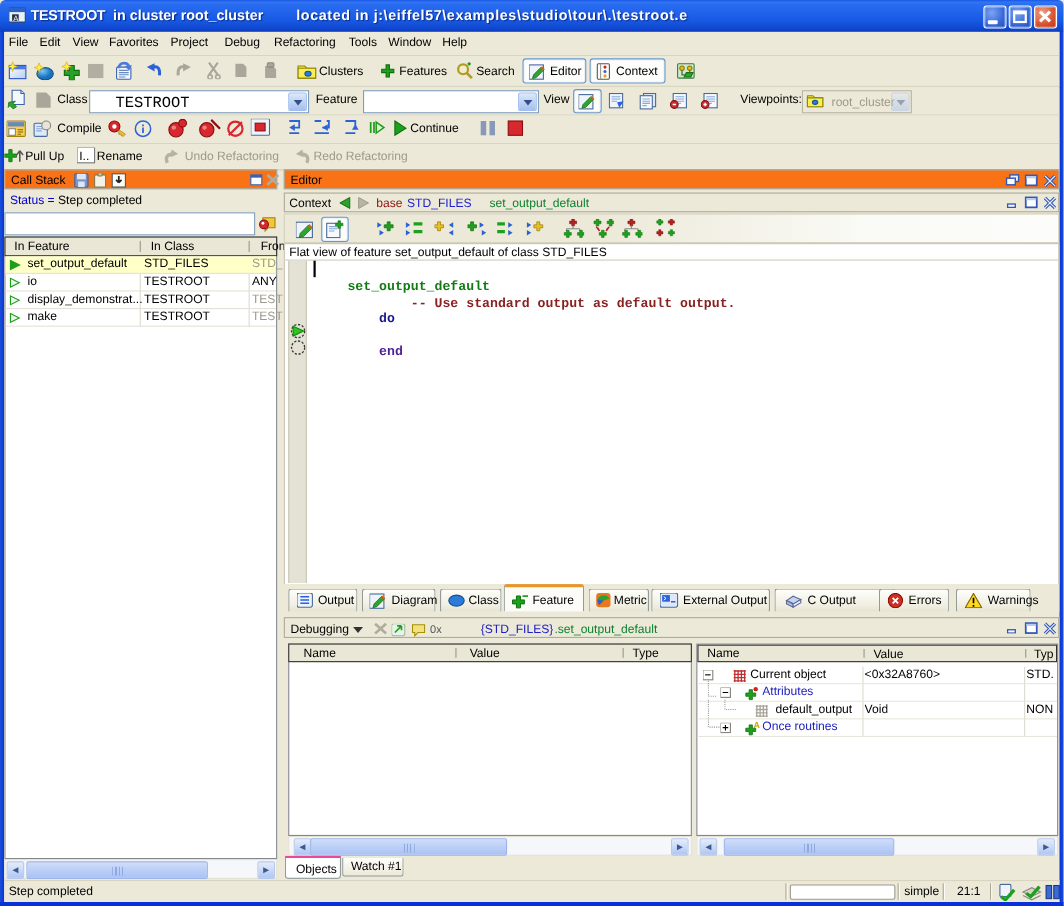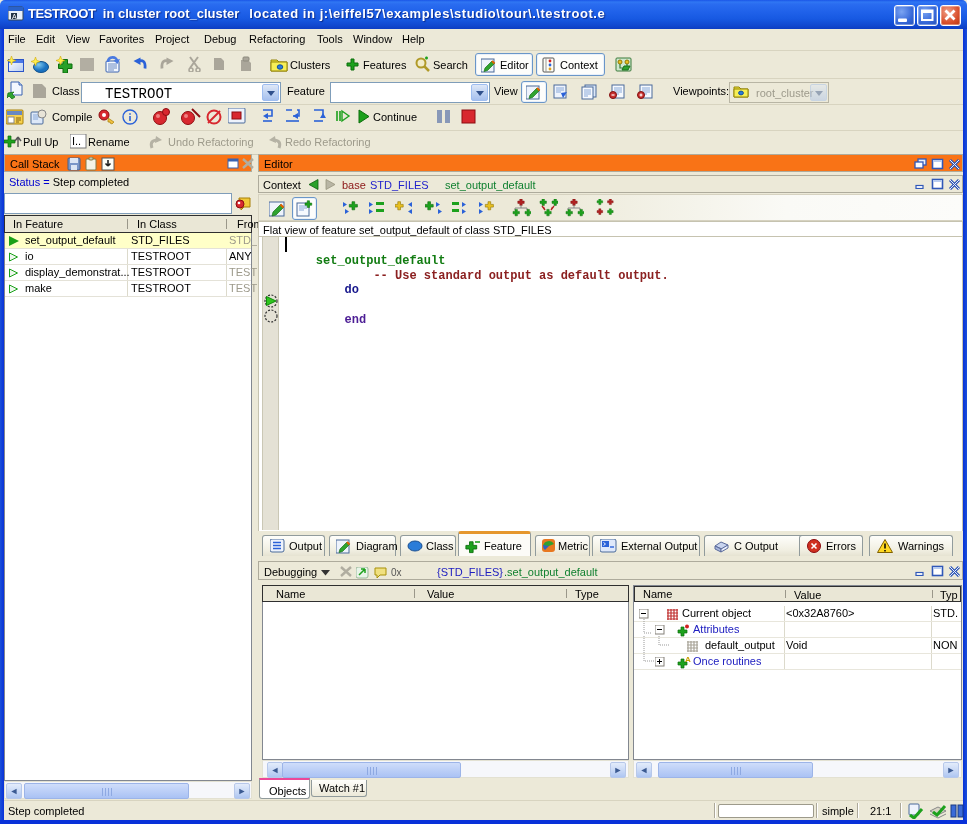--- a/index.html
+++ b/index.html
@@ -79,21 +79,21 @@
 <div id="win">
   <div id="titlebar" class="abs"></div>
   <div id="titleicon" class="abs" style="left:8px;top:6px;width:17px;height:16px">
     <svg width="17" height="16">
         <rect x="0" y="1" width="15" height="13" rx="1" fill="#e8f0fa" stroke="#345"></rect>
         <rect x="0" y="1" width="15" height="4" fill="#2a62c8"></rect>
         <rect x="3" y="7" width="6" height="6" fill="#234"></rect>
         <text x="4" y="13" font-size="7" fill="#fff" font-family="Liberation Sans">A</text>
       </svg>
   </div>
-  <div id="titletext" class="abs"><span style="letter-spacing:-.4px">TESTROOT</span>  in cluster root_cluster<span style="margin-left:10px;letter-spacing:.55px">located in j:\eiffel57\examples\studio\tour\.\testroot.e</span></div>
+  <div id="titletext" class="abs"><span style="letter-spacing:-.4px">TESTROOT</span>  in cluster root_cluster<span style="margin-left:30px;letter-spacing:.55px">located in j:\eiffel57\examples\studio\tour\.\testroot.e</span></div>
   <div class="abs tbtn min">
       <svg width="19" height="19">
         <rect x="3" y="12.5" width="9" height="3.5" rx="1" fill="#fff"></rect>
       </svg>
     </div>
   <div class="abs tbtn max">
       <svg width="19" height="19">
         <rect x="4" y="4.5" width="10.5" height="9.5" fill="none" stroke="#fff" stroke-width="2"></rect>
         <rect x="4" y="4" width="10.5" height="3" fill="#fff"></rect>
       </svg>
@@ -622,21 +622,21 @@
         </svg>
         <span class="tabtxt" style="left:29px">C Output</span>
       </div>
     <div class="tab" style="left:541px;width:64px">
         <svg class="icon" style="left:7px;top:3px" width="15" height="14">
           <circle cx="7" cy="7" r="6.5" fill="#d03020" stroke="#8c0c10"></circle>
           <path d="M4.5 4.5 l5 5 M9.5 4.5 l-5 5" stroke="#fff" stroke-width="1.6"></path>
         </svg>
         <span class="tabtxt" style="left:26px">Errors</span>
       </div>
-    <div class="tab" style="left:611px;width:84px">
+    <div class="tab" style="left:611px;width:68px">
         <svg class="icon" style="left:7px;top:3px" width="16" height="14">
           <path d="M8 0.5 L15.5 13.5 H0.5 Z" fill="#ffd820" stroke="#806000"></path>
           <path d="M8 4.5 v5 M8 11 v1.5" stroke="#000" stroke-width="1.5"></path>
         </svg>
         <span class="tabtxt" style="left:28px">Warnings</span>
       </div>
   </div>
 
   <div id="dbgHdr" class="abs phdr" style="background:#ece9d8">
     <span style="position:absolute;left:5px;top:4px">Debugging</span>

